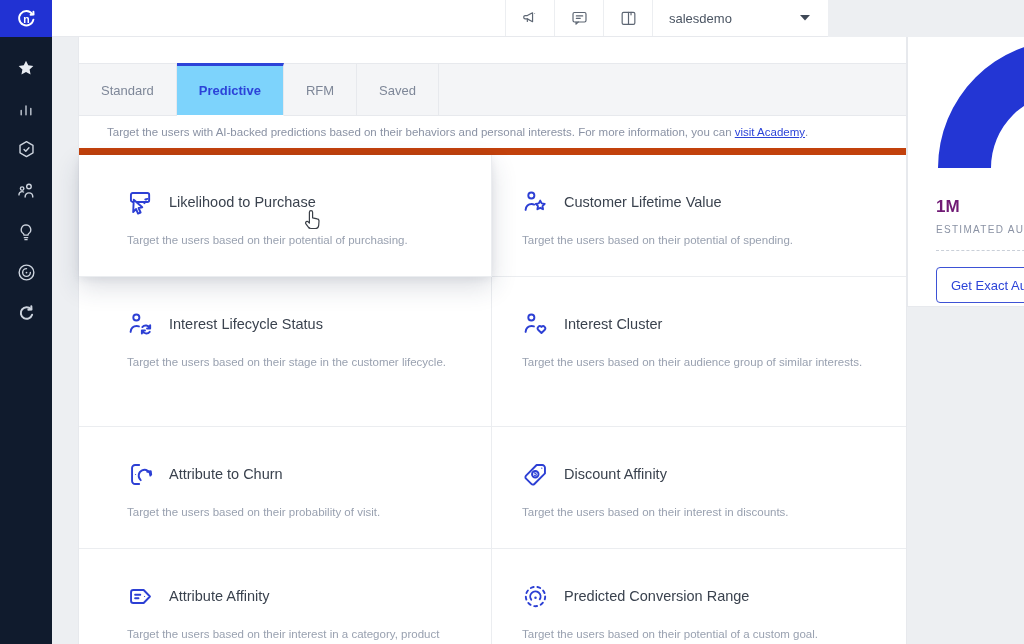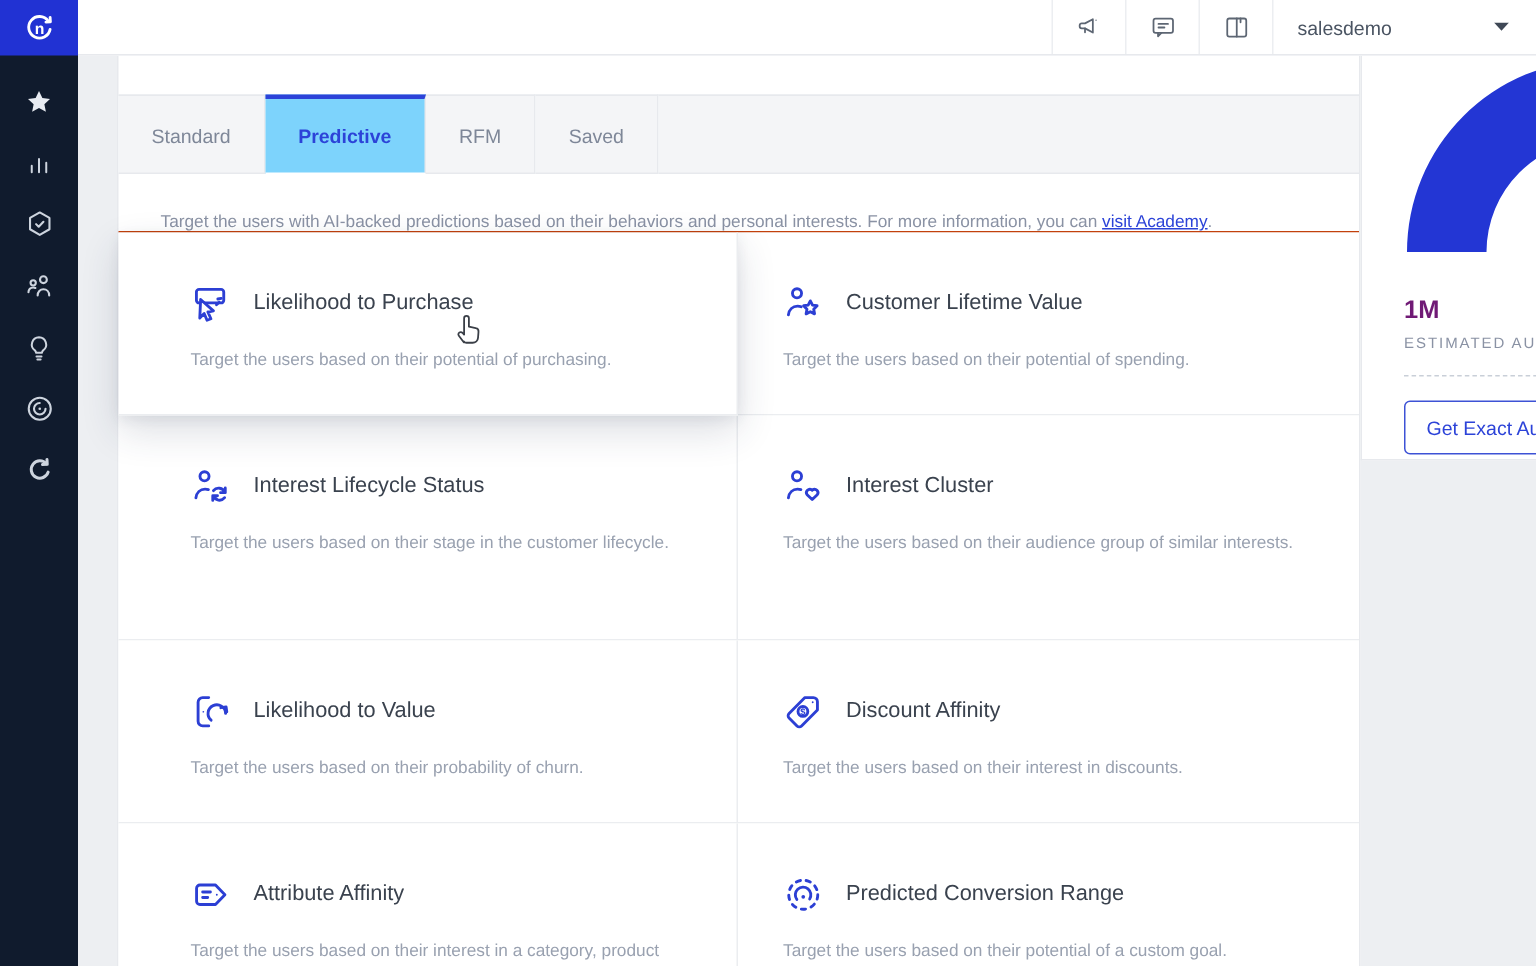--- a/index.html
+++ b/index.html
@@ -12,21 +12,21 @@
   .logo { width:52px; height:37px; background:#2132d3; display:flex;
           align-items:center; justify-content:center; cursor:pointer; }
   .side-nav { display:flex; flex-direction:column; align-items:center;
               padding-top:10px; }
   .side-item { width:52px; height:41px; display:flex; align-items:center;
                justify-content:center; cursor:pointer; }
   .side-item svg { stroke:#cdd4de; fill:none; stroke-width:1.6;
                    stroke-linecap:round; stroke-linejoin:round; }
 
   
-  .topbar { position:absolute; left:52px; top:0; width:972px; height:37px;
+  .topbar { position:absolute; left:52px; top:0; width:776px; height:37px;
             background:#fff; border-bottom:1px solid #e7e9ed; display:flex;
             justify-content:flex-end; z-index:20; }
   .tb-cell { width:49px; height:100%; border-left:1px solid #eceef1;
              display:flex; align-items:center; justify-content:center; cursor:pointer; }
   .tb-cell svg { stroke:#5d6673; fill:none; stroke-width:1.5;
                  stroke-linecap:round; stroke-linejoin:round; }
   .tb-account { width:176px; height:100%; border-left:1px solid #eceef1;
                 display:flex; align-items:center; justify-content:space-between;
                 padding:0 18px 0 16px; font-size:13px; color:#4a5462; cursor:pointer; }
 
@@ -37,22 +37,22 @@
 
   .tabs { display:flex; height:53px; margin-top:-1px; position:relative; }
   .tab { padding:2px 22px 0 22px; display:flex; align-items:center; font-size:13px;
          color:#7e8798; background:#f4f5f7; border-top:1px solid #e7e9ed;
          border-right:1px solid #e7e9ed; border-bottom:1px solid #e7e9ed; cursor:pointer; }
   .tab.active { padding-top:0; background:#7dd3fc; color:#2c43d8; font-weight:bold;
                 border-top:3px solid #2c43d8; border-bottom:1px solid #fff; }
   .tab-filler { flex:1; background:#f4f5f7; border-top:1px solid #e7e9ed;
                 border-bottom:1px solid #e7e9ed; }
 
-  .desc-row { height:39px; display:flex; align-items:flex-end; padding:0 28px;
-              font-size:11.5px; color:#8a92a4; border-bottom:1px solid #c2410c;
+  .desc-row { height:39px; display:flex; align-items:center; padding:0 28px;
+              font-size:11.5px; color:#8a92a4; border-bottom:7px solid #c2410c;
               white-space:pre; }
   .desc-row a { color:#2c43d8; text-decoration:underline; cursor:pointer; }
 
   .grid { display:grid; grid-template-columns:413px 414px;
           grid-template-rows:122px 150px 122px 160px; }
   .card { border-bottom:1px solid #ebedf0; padding:32px 30px 0 30px;
           position:relative; background:#fff; cursor:pointer; }
   .card.col1 { border-right:1px solid #ebedf0;padding-left:48px; }
   .card.hovered { z-index:2;
           box-shadow:0 10px 24px rgba(40,50,80,.16), 0 2px 8px rgba(40,50,80,.08); }
@@ -233,23 +233,23 @@
     </div>
 
     <div class="card col1">
       <div class="card-head">
         <svg width="27" height="27" viewBox="0 0 24 24">
           <path d="M10.8 3.6H7.2a2.7 2.7 0 0 0-2.7 2.7v11.4a2.7 2.7 0 0 0 2.7 2.7h3.6"></path>
           <circle cx="7.6" cy="12" r="0.5" fill="#2c3fd4" stroke="none"></circle>
           <path d="M12.2 17a5.2 5.2 0 1 1 8.6-4"></path>
           <path d="M18 9.6l3.1-.5.4 3"></path>
         </svg>
-        <span class="card-title">Likelihood to Value</span>
-      </div>
-      <div class="card-desc">Target the users based on their probability of churn.</div>
+        <span class="card-title">Attribute to Churn</span>
+      </div>
+      <div class="card-desc">Target the users based on their probability of visit.</div>
     </div>
 
     <div class="card">
       <div class="card-head">
         <svg width="27" height="27" viewBox="0 0 24 24">
           <path d="M13 3.6h5a2.4 2.4 0 0 1 2.4 2.4v5L11 20.4a1.9 1.9 0 0 1-2.7 0l-4.7-4.7a1.9 1.9 0 0 1 0-2.7z"></path>
           <circle cx="11.8" cy="11.8" r="2.9"></circle>
           <text x="11.8" y="13.7" font-size="5.6" font-weight="bold" text-anchor="middle" fill="#2c3fd4" stroke="none">$</text>
           <circle cx="17.6" cy="6.4" r="0.55" fill="#2c3fd4" stroke="none"></circle>
         </svg>

